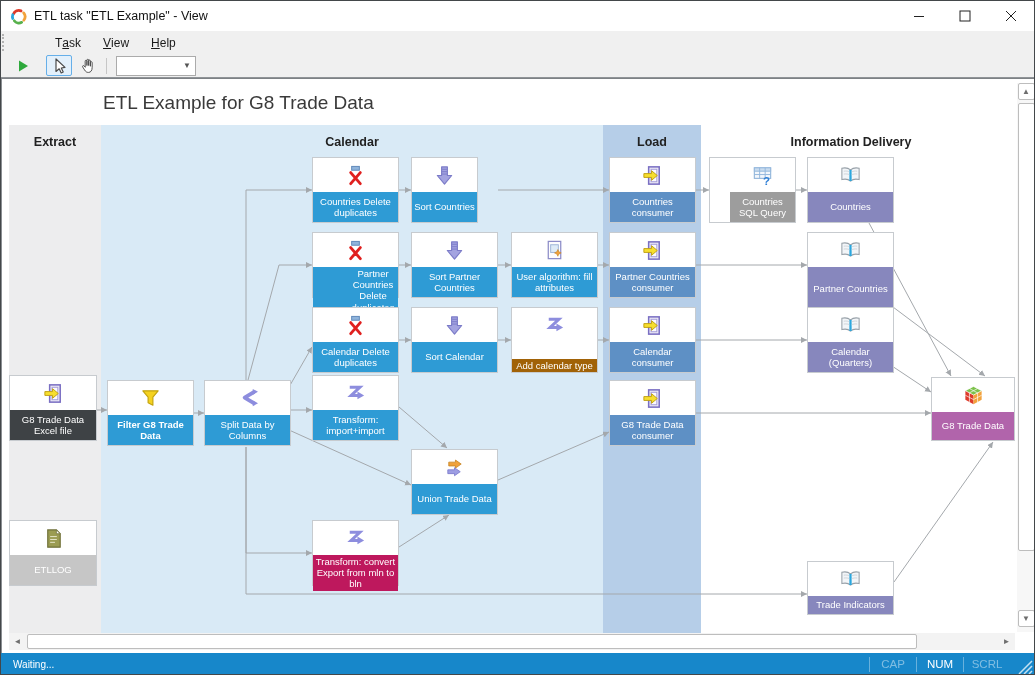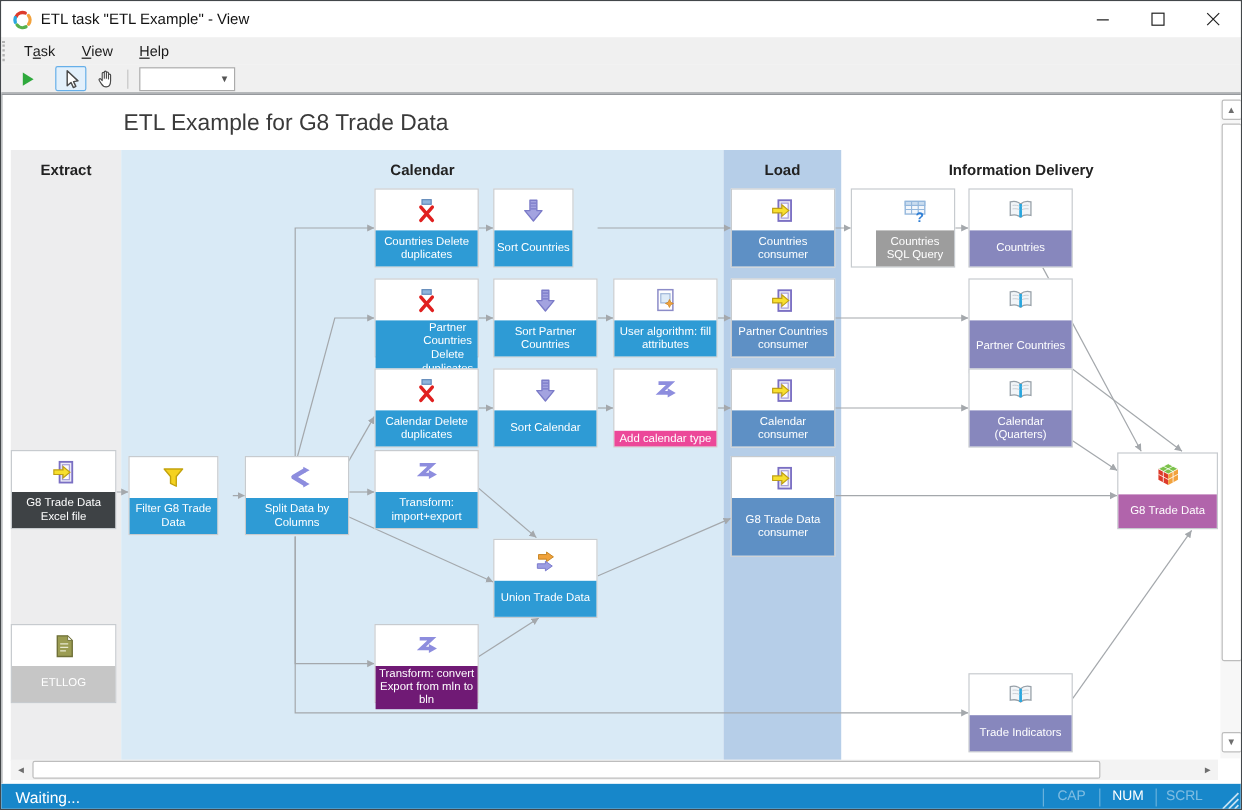--- a/index.html
+++ b/index.html
@@ -10,21 +10,21 @@
 
   
   .titlebar { height:30px; background:#ffffff; display:flex; align-items:center; }
   .app-icon { width:17px; height:17px; margin:0 7px 0 9px; flex:none; }
   .win-title { font-size:12.5px; color:#111; flex:1; white-space:nowrap; }
   .win-controls { display:flex; height:100%; }
   .win-btn { width:46px; height:100%; display:flex; align-items:center; justify-content:center; }
   .win-btn svg { display:block; }
 
   
-  .menubar { height:23px; background:#f0f0f0; display:flex; align-items:stretch; }
+  .menubar { height:23px; background:#f0f0f0; display:flex; align-items:stretch;gap:35px; }
   .grip { width:6px; margin:3px 1px; border-left:2px dotted #b3b3b3; }
   .menu-item { padding:0 11px; display:flex; align-items:center; font-size:12px; color:#1a1a1a; }
   .menu-item u { text-decoration:underline; }
 
   
   .toolbar { height:24px; background:#f0f0f0; display:flex; align-items:center;
              border-bottom:1px solid #8f9397; }
   .tb-btn { width:26px; height:21px; display:flex; align-items:center; justify-content:center;
             border:1px solid transparent; border-radius:2px; margin:0 1px; }
   .tb-btn.active { border-color:#66afe9; background:#e3f0fb; }
@@ -61,21 +61,21 @@
   .vscroll { position:absolute; left:1016px; top:4px; width:18px; height:549px; background:#f7f7f7; }
   .vscroll .sbtn { position:absolute; left:0.5px; width:17px; height:17px; background:#fff;
                    border:1px solid #bdbdbd; border-radius:2px; display:flex; align-items:center;
                    justify-content:center; color:#6e6e6e; font-size:8px; }
   .vscroll .sbtn.up { top:0; } .vscroll .sbtn.down { top:527px; }
   .vthumb { position:absolute; left:0.5px; top:20px; width:17px; height:448px; background:#fff;
             border:1px solid #bdbdbd; border-radius:2px; }
 
   
   .statusbar { height:23px; background:#1787ca; display:flex; align-items:center; color:#fff; }
-  .status-msg { font-size:13px; padding-left:12px; flex:1; }
+  .status-msg { font-size:10px; padding-left:12px; flex:1; }
   .status-ind { width:47px; text-align:center; font-size:11.5px; color:rgba(255,255,255,.45);
                 border-left:1px solid rgba(255,255,255,.35); height:15px; line-height:15px; }
   .status-ind.active { color:#fff; }
   .resize-grip { width:24px; height:23px; position:relative; }
 </style>
 </head>
 <body>
 
 <svg width="0" height="0" style="position:absolute" aria-hidden="true">
   <defs>
@@ -349,21 +349,21 @@
             </svg>
           </div>
           <div class="node-label" style="background: rgb(46, 155, 213);">Sort Calendar</div>
         </div>
         <div class="node" style="left: 510px; top: 228px; width: 87px; height: 66px;">
           <div class="node-icon-area">
             <svg>
               <use href="#i-zigzag"></use>
             </svg>
           </div>
-          <div class="node-label" style="background: #ec4899; margin-top: 17px;">Add calendar type</div>
+          <div class="node-label" style="background: #a16207; margin-top: 17px;">Add calendar type</div>
         </div>
         <div class="node" style="left: 608px; top: 228px; width: 87px; height: 66px;">
           <div class="node-icon-area">
             <svg>
               <use href="#i-door"></use>
             </svg>
           </div>
           <div class="node-label" style="background: rgb(94, 144, 197);">Calendar consumer</div>
         </div>
         <div class="node" style="left: 806px; top: 228px; width: 87px; height: 66px;">
@@ -375,21 +375,21 @@
           <div class="node-label" style="background: rgb(135, 135, 189);">Calendar (Quarters)</div>
         </div>
         <div class="node" style="left: 8px; top: 296px; width: 88px; height: 66px;">
           <div class="node-icon-area">
             <svg>
               <use href="#i-door"></use>
             </svg>
           </div>
           <div class="node-label" style="background: rgb(62, 66, 69);">G8 Trade Data Excel file</div>
         </div>
-        <div class="node" style="left: 106px; top: 301px; width: 75px; height: 66px;">
+        <div class="node" style="left: 106px; top: 301px; width: 87px; height: 66px; font-weight: bold;">
           <div class="node-icon-area">
             <svg>
               <use href="#i-funnel"></use>
             </svg>
           </div>
           <div class="node-label" style="background: rgb(46, 155, 213);">Filter G8 Trade Data</div>
         </div>
         <div class="node" style="left: 203px; top: 301px; width: 87px; height: 66px;">
           <div class="node-icon-area">
             <svg>
@@ -397,23 +397,23 @@
             </svg>
           </div>
           <div class="node-label" style="background: rgb(46, 155, 213);">Split Data by Columns</div>
         </div>
         <div class="node" style="left: 311px; top: 296px; width: 87px; height: 66px;">
           <div class="node-icon-area">
             <svg>
               <use href="#i-zigzag"></use>
             </svg>
           </div>
-          <div class="node-label" style="background: rgb(46, 155, 213);">Transform: import+export</div>
-        </div>
-        <div class="node" style="left: 608px; top: 301px; width: 87px; height: 84px;">
+          <div class="node-label" style="background: rgb(46, 155, 213);">Transform: import+import</div>
+        </div>
+        <div class="node" style="left: 608px; top: 301px; width: 87px; height: 66px;">
           <div class="node-icon-area">
             <svg>
               <use href="#i-door"></use>
             </svg>
           </div>
           <div class="node-label" style="background: rgb(94, 144, 197);">G8 Trade Data consumer</div>
         </div>
         <div class="node" style="left: 930px; top: 298px; width: 84px; height: 64px;">
           <div class="node-icon-area">
             <svg>
@@ -437,23 +437,23 @@
             </svg>
           </div>
           <div class="node-label" style="background: rgb(198, 198, 198);">ETLLOG</div>
         </div>
         <div class="node" style="left: 311px; top: 441px; width: 87px; height: 66px;">
           <div class="node-icon-area">
             <svg>
               <use href="#i-zigzag"></use>
             </svg>
           </div>
-          <div class="node-label" style="background: #701a75;">Transform: convert Export from mln to bln</div>
-        </div>
-        <div class="node" style="left: 806px; top: 482px; width: 87px; height: 66px;">
+          <div class="node-label" style="background: #be185d;">Transform: convert Export from mln to bln</div>
+        </div>
+        <div class="node" style="left: 806px; top: 482px; width: 87px; height: 54px;">
           <div class="node-icon-area">
             <svg>
               <use href="#i-book"></use>
             </svg>
           </div>
           <div class="node-label" style="background: rgb(135, 135, 189);">Trade Indicators</div>
         </div>
       </div>
 
     <div class="hscroll">

